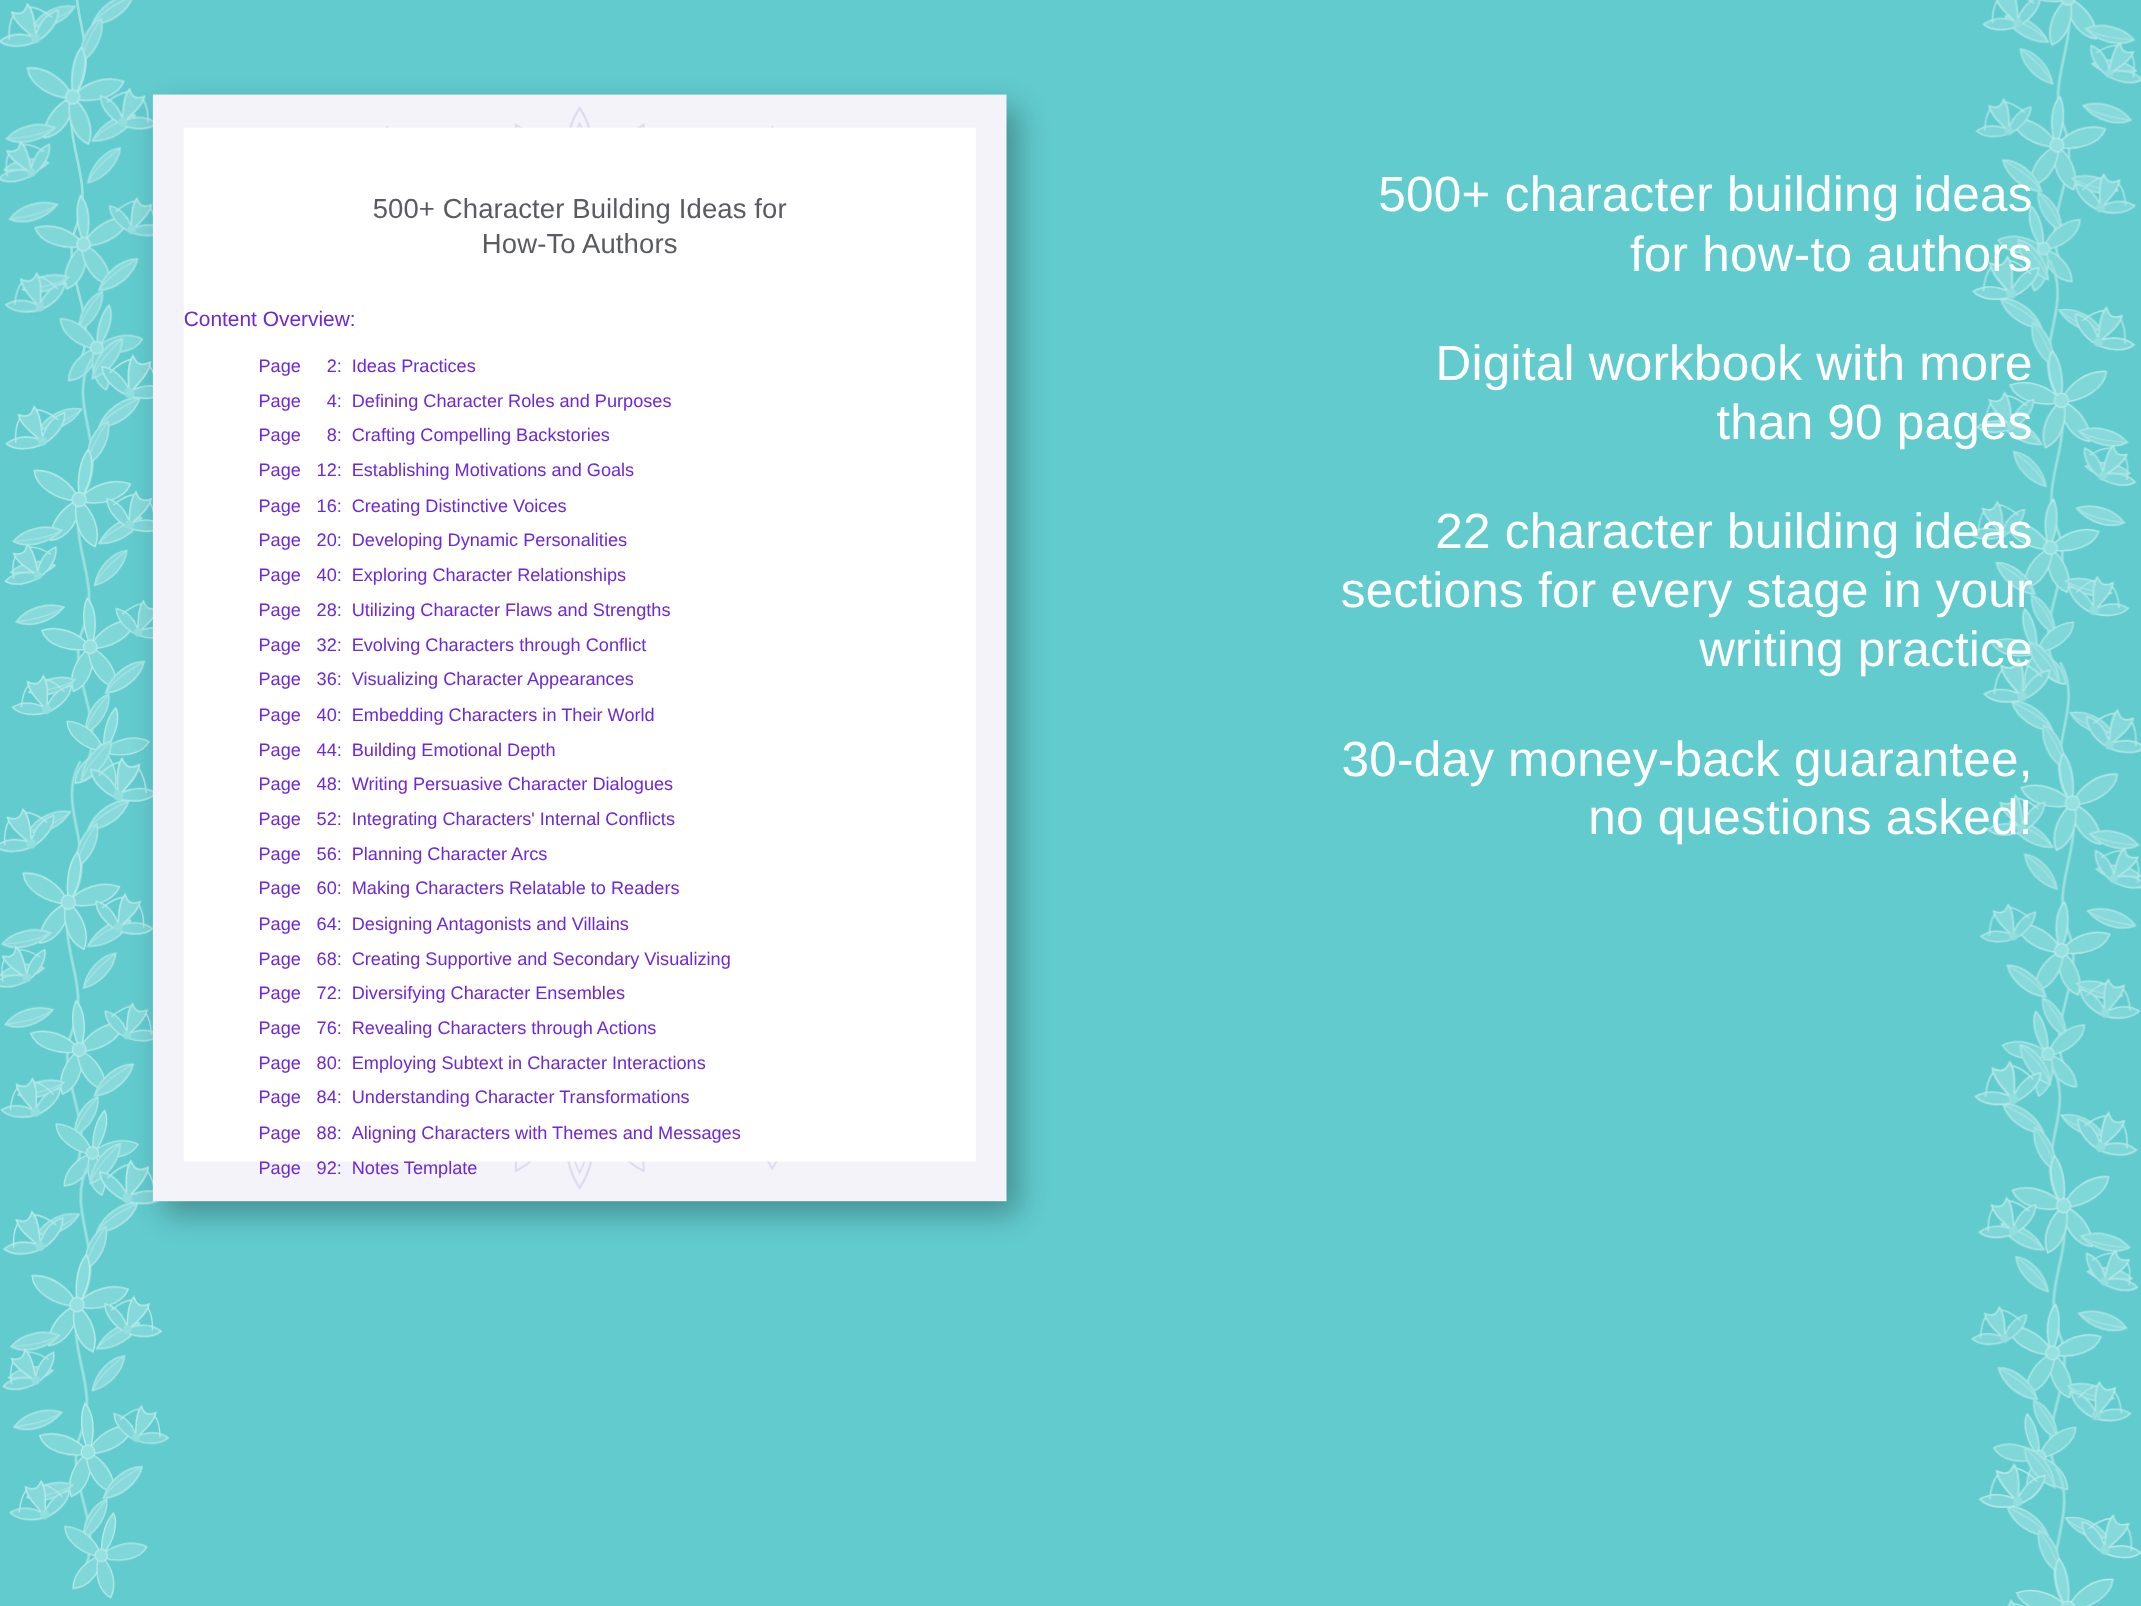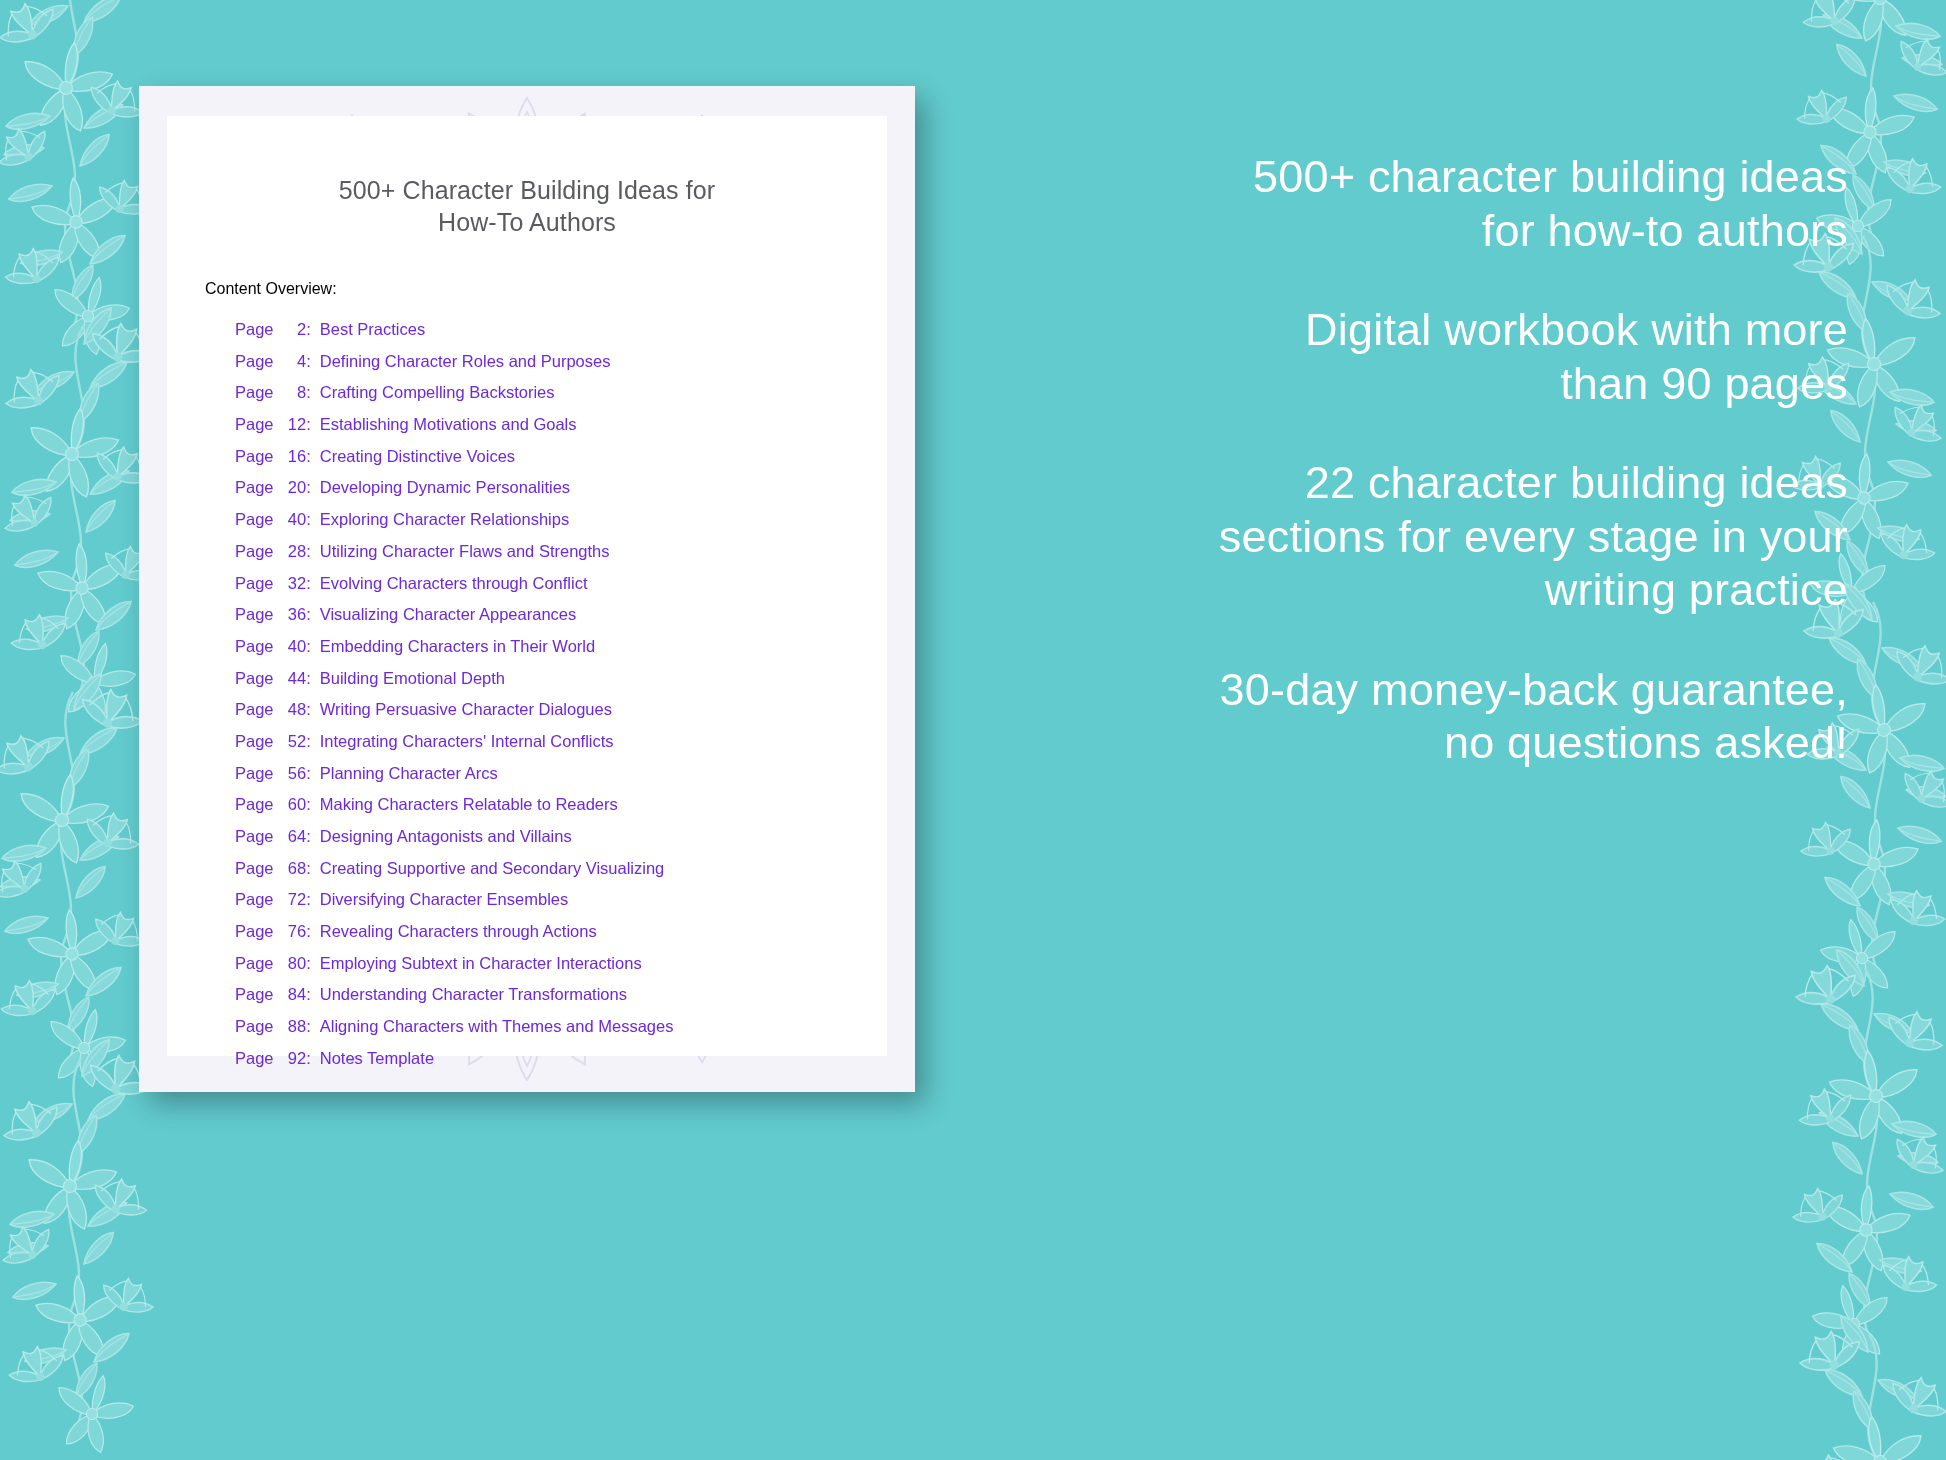--- a/index.html
+++ b/index.html
@@ -66,24 +66,23 @@
     font-size: 25px;
     line-height: 1.28;
     font-weight: 300;
     color: #595b60;
     letter-spacing: 0.1px;
     padding: 0 70px;
   }
 
   .content-overview-label {
     margin-top: 42px;
-    margin-left: 38px;
-    font-size: 16px;
+    font-size: 19px;
     font-weight: 300;
-    color: #000000;
+    color: #6d28d9;
   }
 
   .toc {
     margin-top: 22px;
     margin-left: 68px;
   }
 
   .toc-row {
     display: flex;
     align-items: baseline;
@@ -253,21 +252,21 @@
       <span>How-To Authors</span>
     </div>
 
     <div class="content-overview-label">Content Overview:</div>
 
     <div class="toc" id="toc-list">
         <div class="toc-row">
           <span class="toc-page-label">Page&nbsp;</span>
           <span class="toc-page-num">2</span>
           <span class="toc-colon">:</span>
-          <span class="toc-title">Best Practices</span>
+          <span class="toc-title">Ideas Practices</span>
         </div>
         <div class="toc-row">
           <span class="toc-page-label">Page&nbsp;</span>
           <span class="toc-page-num">4</span>
           <span class="toc-colon">:</span>
           <span class="toc-title">Defining Character Roles and Purposes</span>
         </div>
         <div class="toc-row">
           <span class="toc-page-label">Page&nbsp;</span>
           <span class="toc-page-num">8</span>

